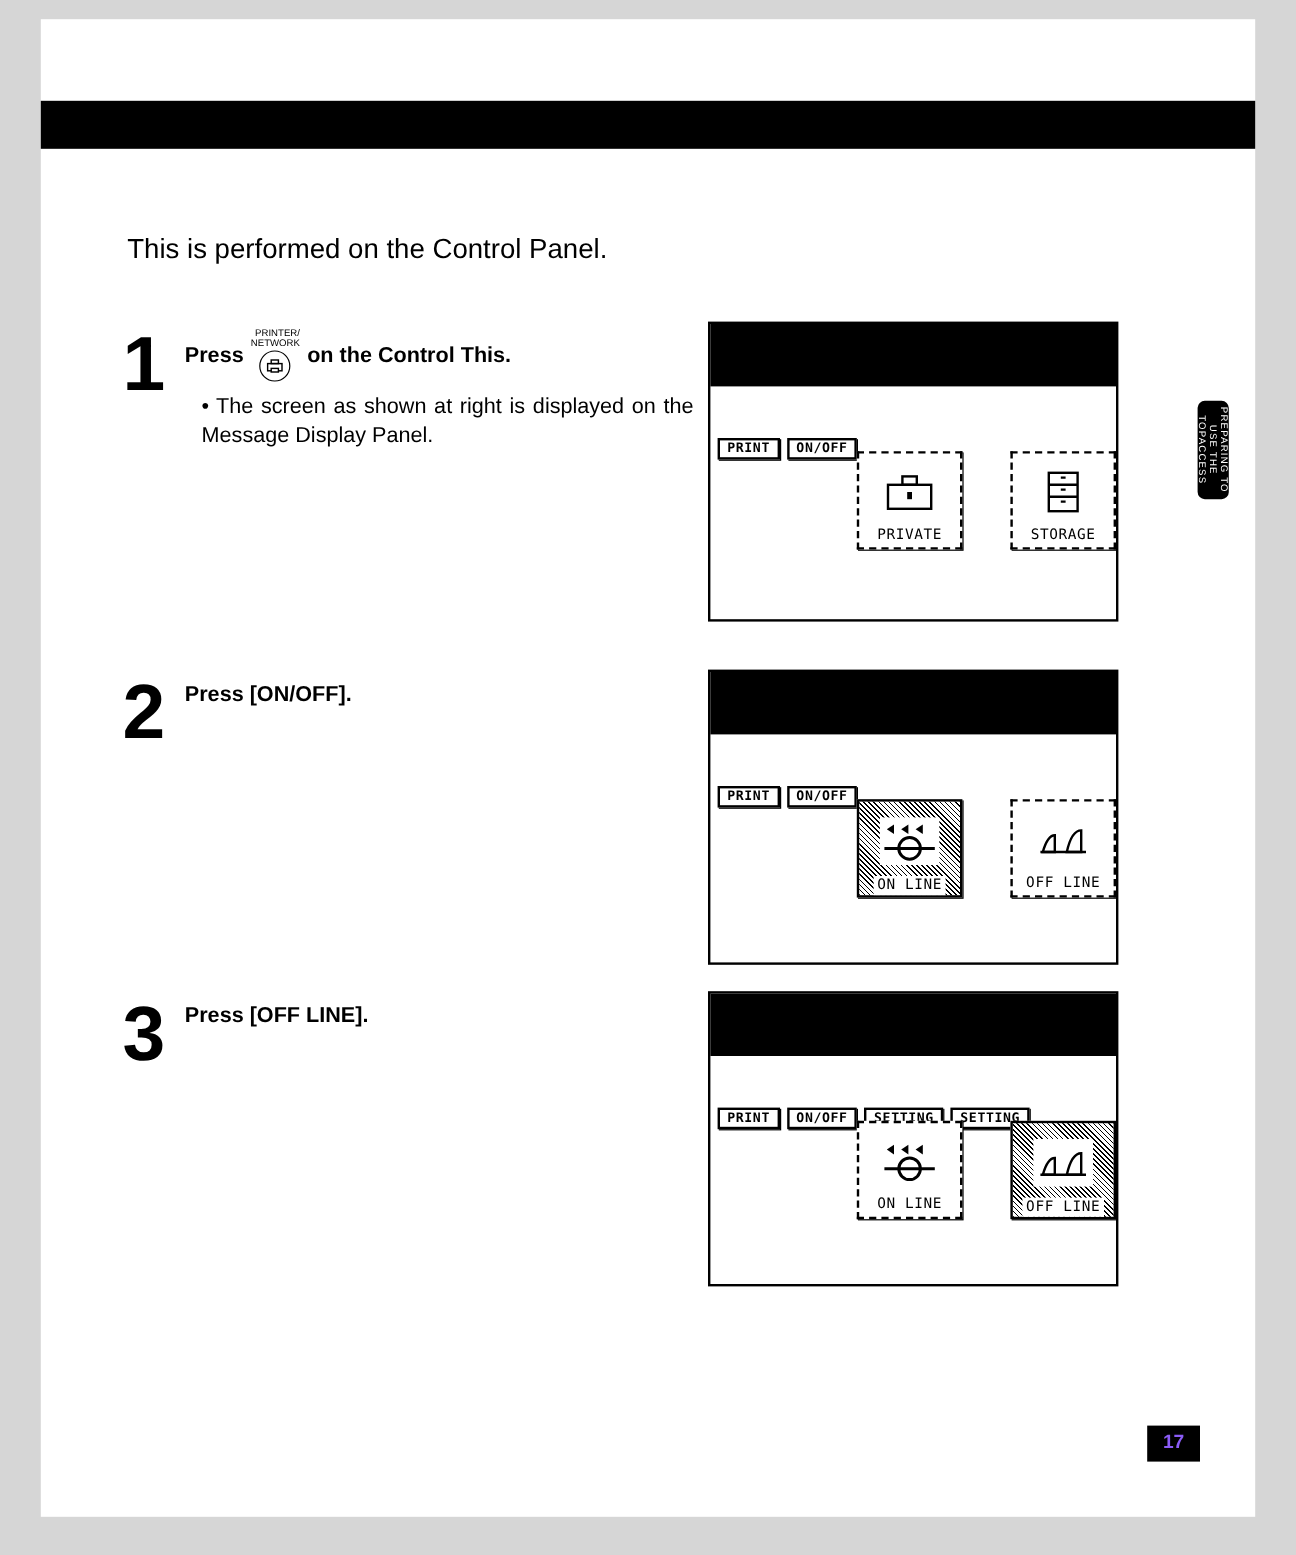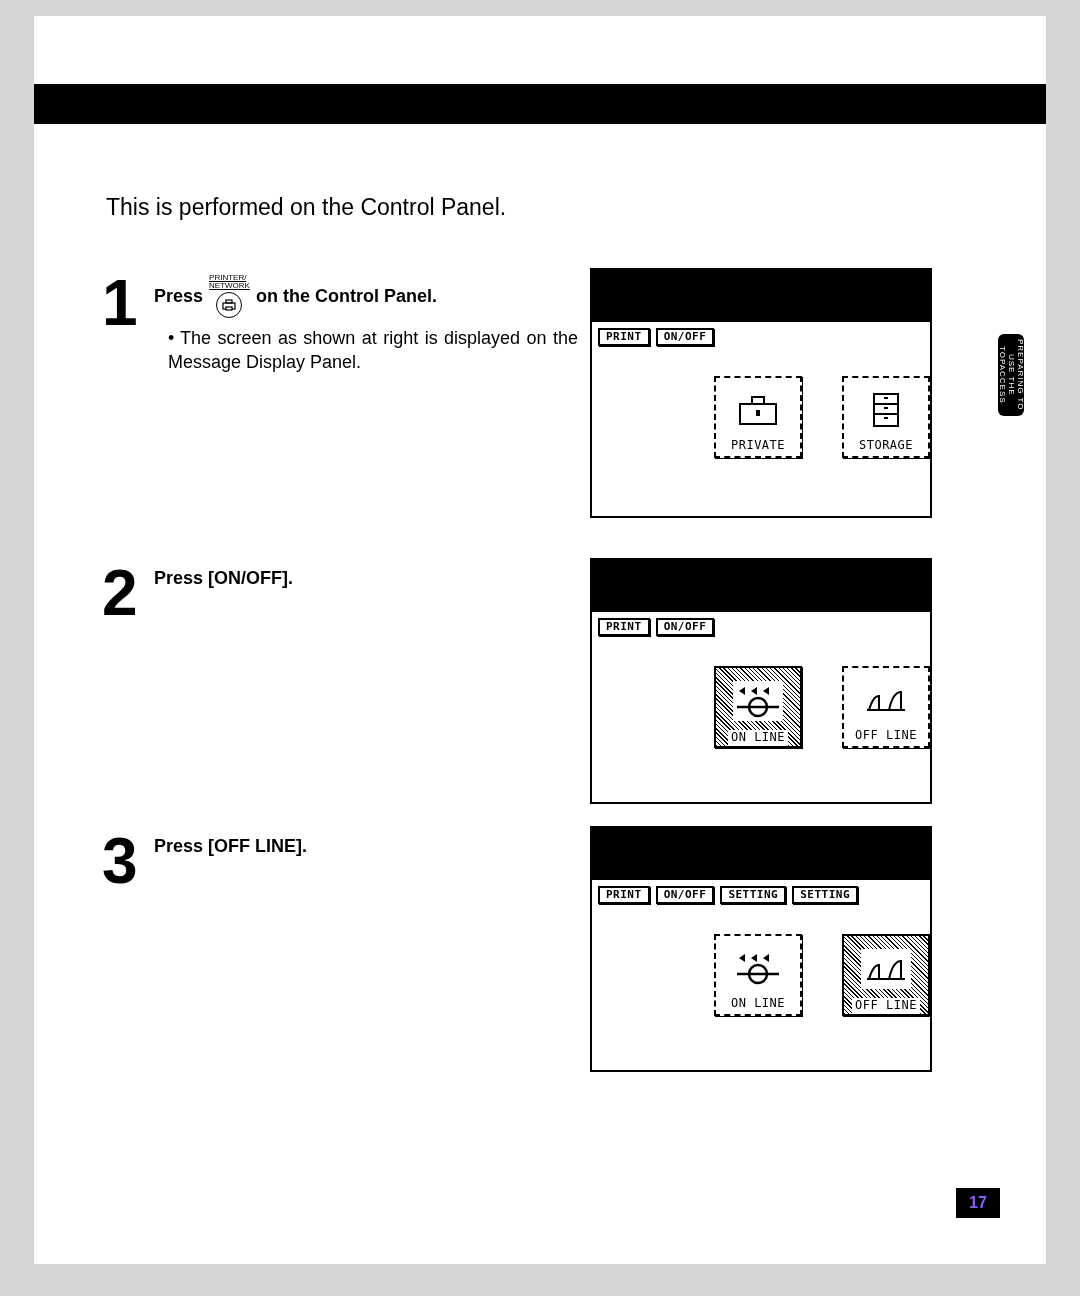--- a/index.html
+++ b/index.html
@@ -91,23 +91,22 @@
   }
   .printer-btn-wrap {
     display: inline-flex;
     flex-direction: column;
     align-items: center;
     gap: 2px;
   }
   .printer-btn-label {
     font-size: 8px;
     font-weight: normal;
-    text-align: left;
+    text-align: right;
     line-height: 8px;
-    text-decoration: underline;
   }
   .printer-btn {
     width: 26px;
     height: 26px;
     border: 1.5px solid #000;
     border-radius: 50%;
     display: flex;
     align-items: center;
     justify-content: center;
   }
@@ -150,20 +149,21 @@
     height: 18px;
     border: 2px solid #000;
     font-family: monospace;
     font-size: 11px;
     font-weight: bold;
     padding: 0 6px;
     line-height: 14px;
     background: #fff;
     letter-spacing: 0.5px;
     box-shadow: 1px 1px 0 #000;
+    margin-top: 37px;
   }
   .icon-area {
     position: absolute;
     left: 0;
     right: 0;
     top: 106px;
     display: flex;
     justify-content: flex-end;
     gap: 40px;
   }
@@ -234,21 +234,21 @@
       <span class="printer-btn-label" style="white-space:pre-line;">PRINTER/
 NETWORK</span>
       <span class="printer-btn">
         <svg width="14" height="12" viewBox="0 0 14 12">
           <rect x="1" y="4" width="12" height="6" fill="none" stroke="#000" stroke-width="1.2"></rect>
           <rect x="4" y="1" width="6" height="3" fill="none" stroke="#000" stroke-width="1.2"></rect>
           <rect x="4" y="8" width="6" height="3" fill="#fff" stroke="#000" stroke-width="1.2"></rect>
         </svg>
       </span>
     </span>
-    <span>on the Control Panel.</span>
+    <span>on the Control This.</span>
   </div>
   <div class="step1-body">
     <span class="bullet">•</span><span>The screen as shown at right is displayed on the Message Display Panel.</span>
   </div>
 
   <div class="panel panel1">
     <div class="panel-top"></div>
     <div class="tab-row">
       <div class="tab-btn">PRINT</div>
       <div class="tab-btn">ON/OFF</div>

